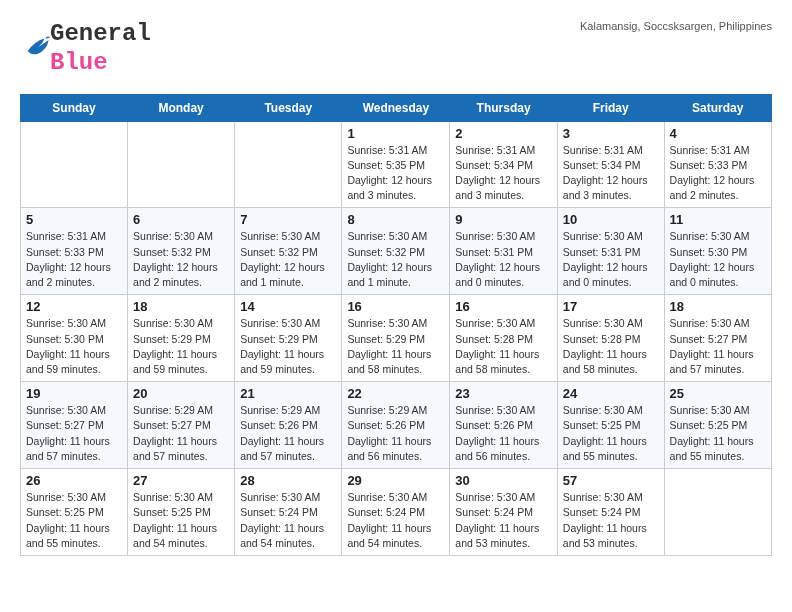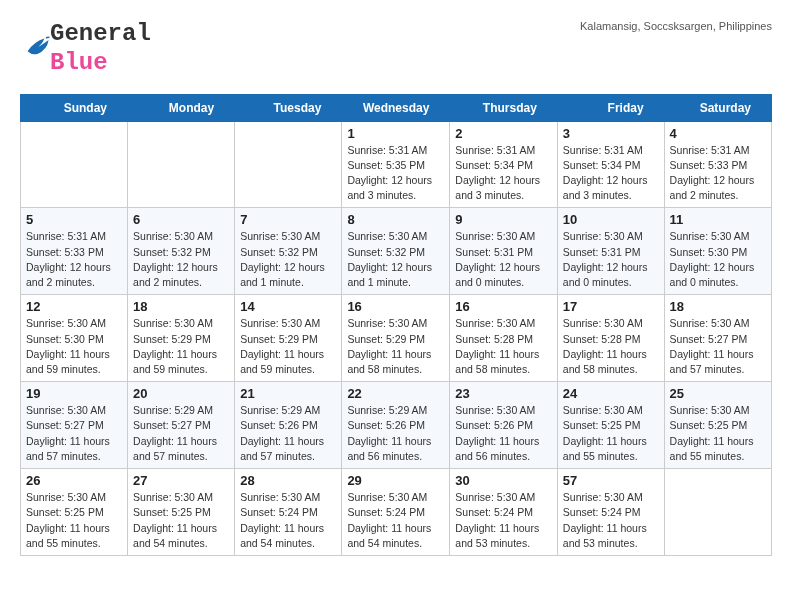--- a/index.html
+++ b/index.html
@@ -47,21 +47,21 @@
     }
     table {
       width: 100%;
       border-collapse: collapse;
       font-size: 11px;
     }
     thead tr th {
       background: #1a6db5;
       color: #fff;
       padding: 6px 20px;
-      text-align: right;
+      text-align: center;
       font-weight: bold;
       font-size: 12px;
       border: 1px solid #1a6db5;
     }
     tbody tr td {
       border: 1px solid #ccc;
       vertical-align: top;
       padding: 4px 5px;
       width: 108px;
       min-height: 80px;

